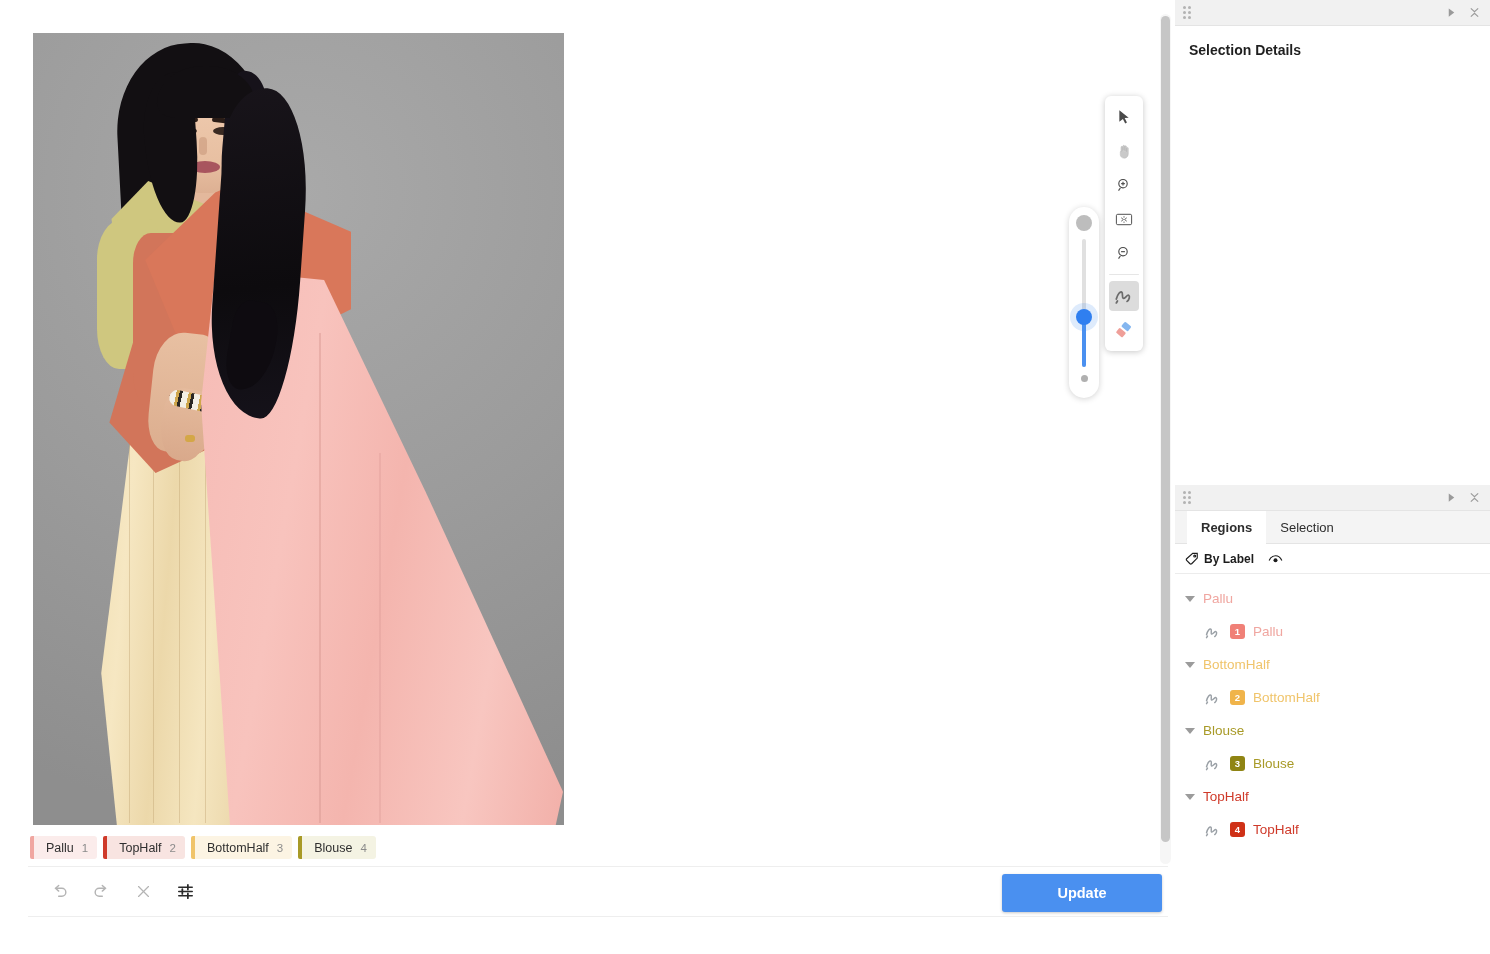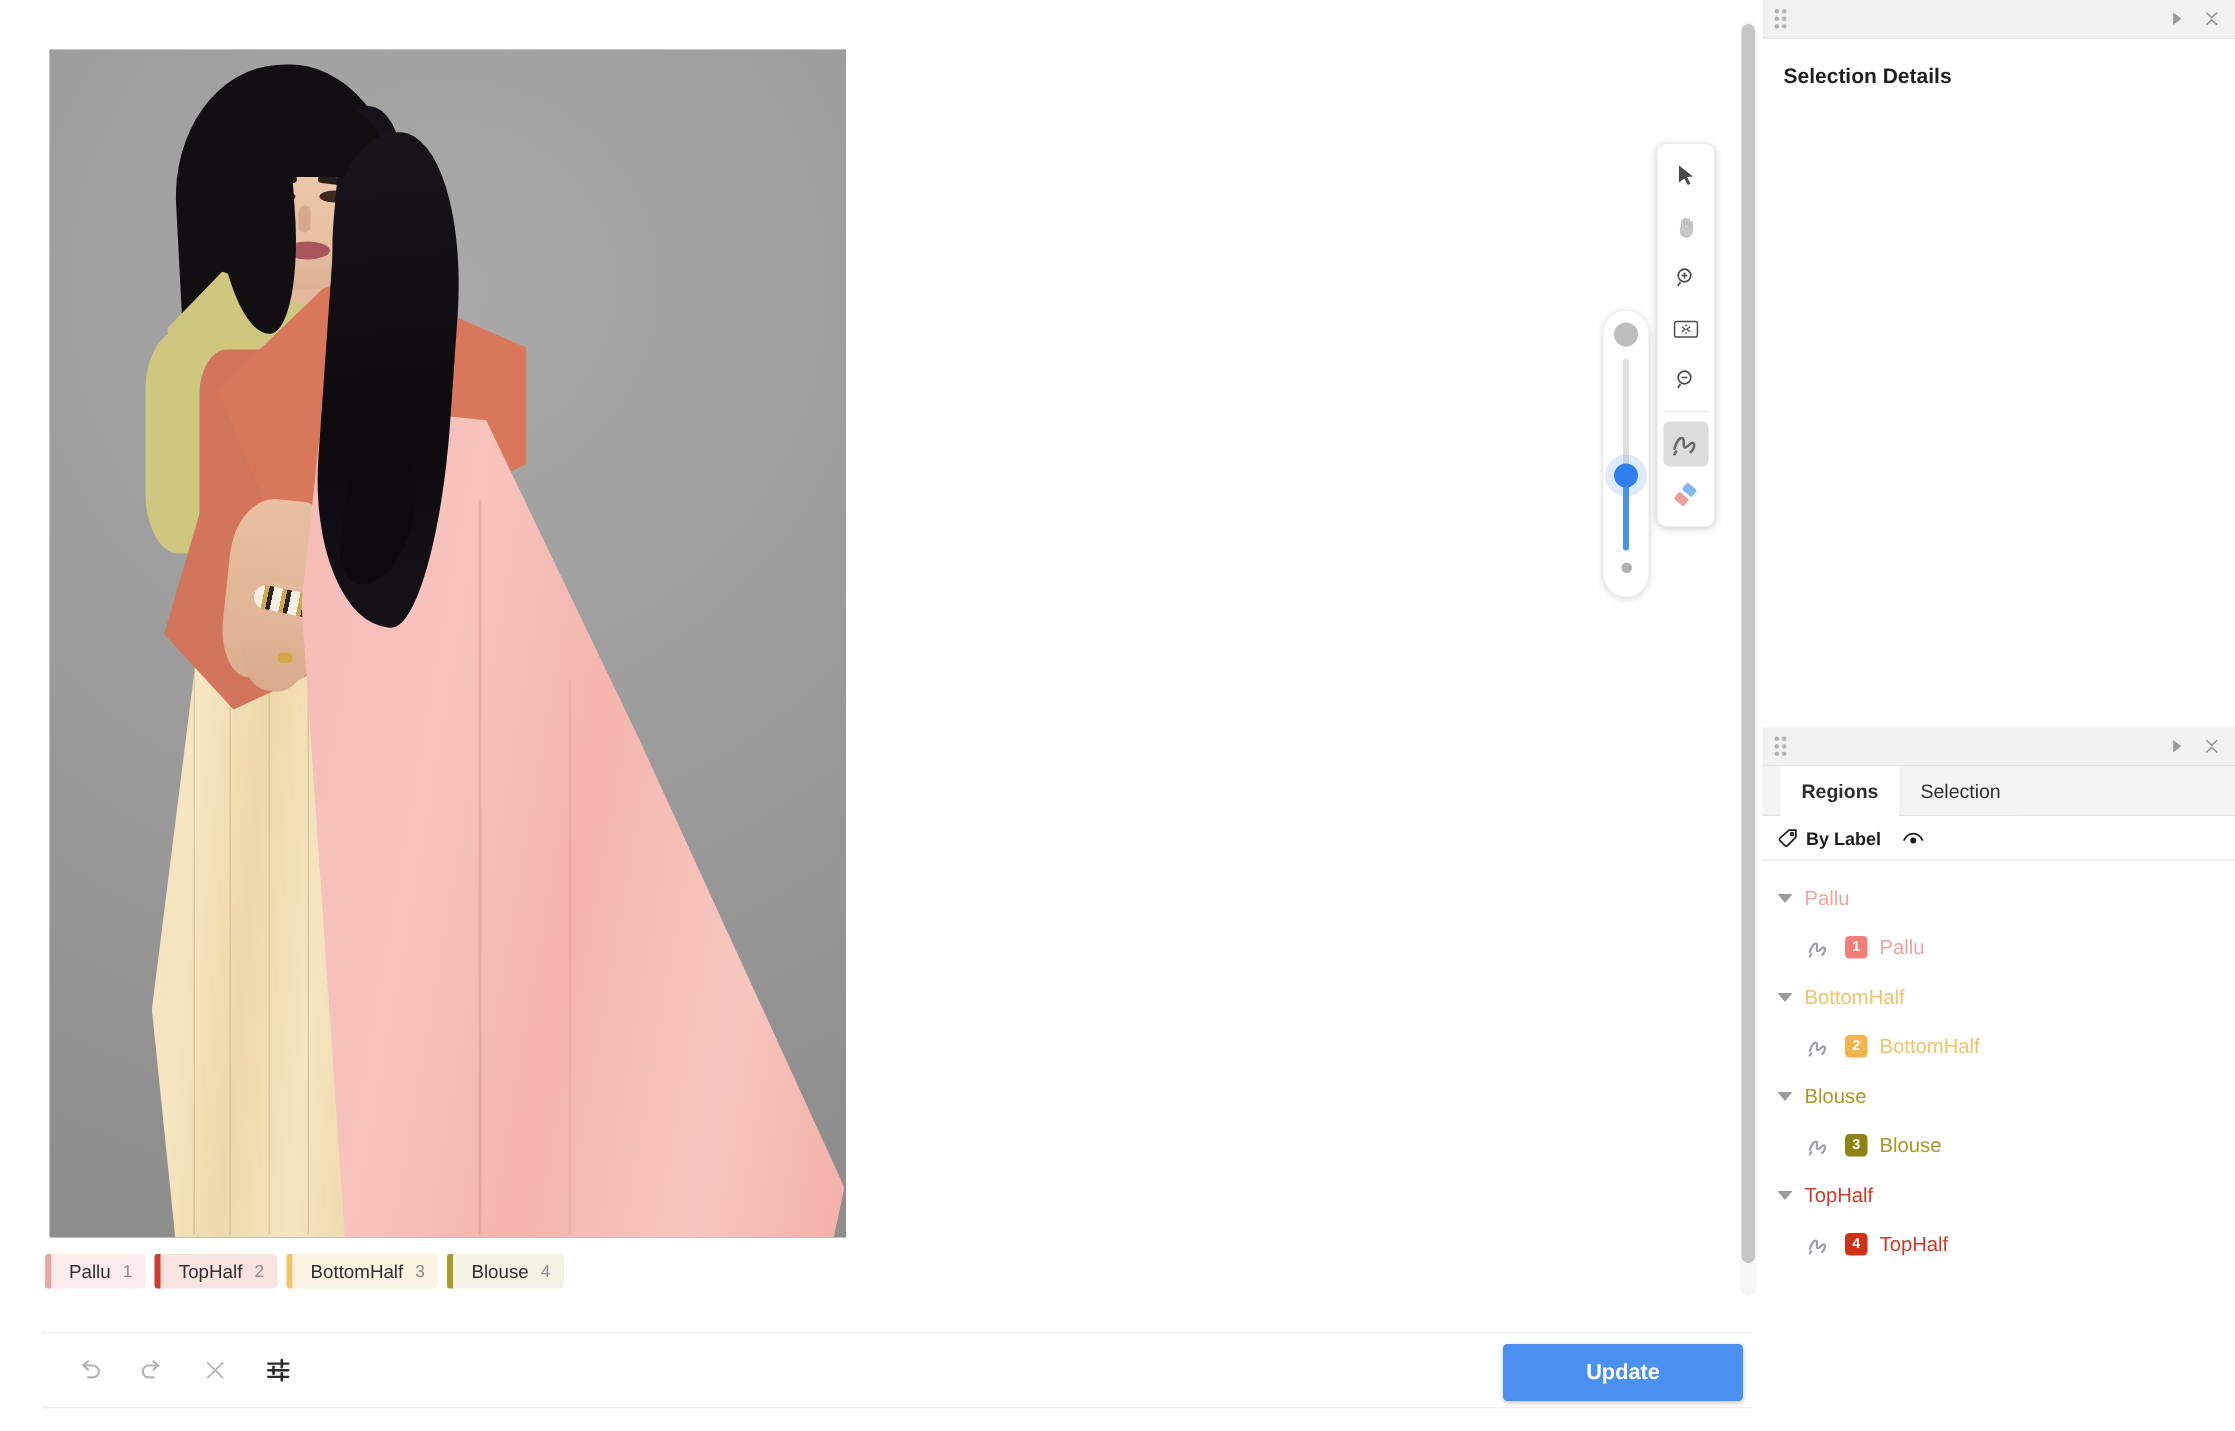--- a/index.html
+++ b/index.html
@@ -211,21 +211,20 @@
 
   
   #bottom-bar {
     position: absolute;
     left: 28px; top: 866px;
     width: 1140px; height: 51px;
     border-top: 1px solid #eeeeee;
     border-bottom: 1px solid #eeeeee;
     display: flex; align-items: center;
     background: #ffffff;
-    margin-top: 22px;
   }
   .hist-btn {
     width: 34px; height: 34px;
     display: flex; align-items: center; justify-content: center;
     color: #b4b4b4; cursor: pointer; margin-right: 8px;
   }
   .hist-btn.dark { color: #2a2a2a; }
   .hist-btn:first-child { margin-left: 14px; }
   #update-button {
     position: absolute;

